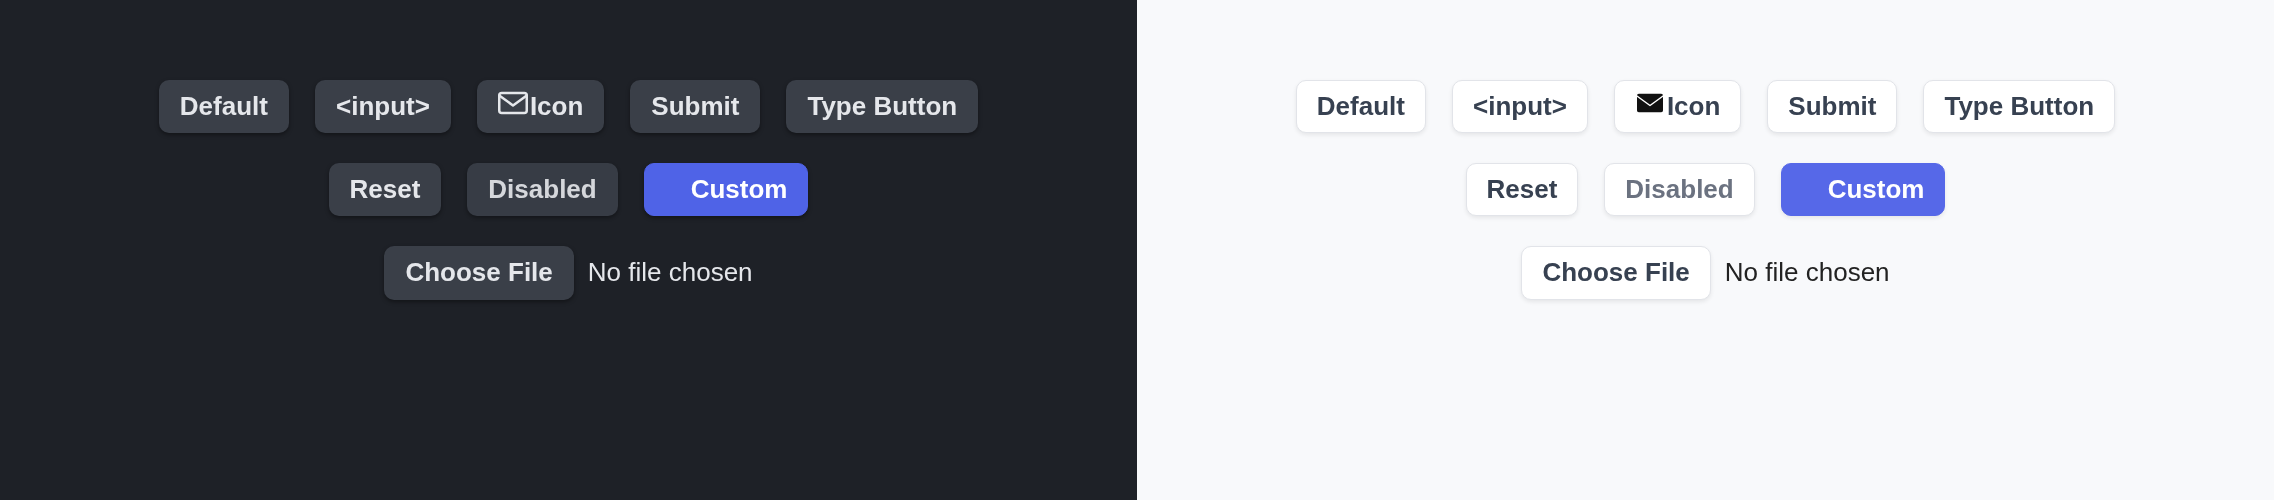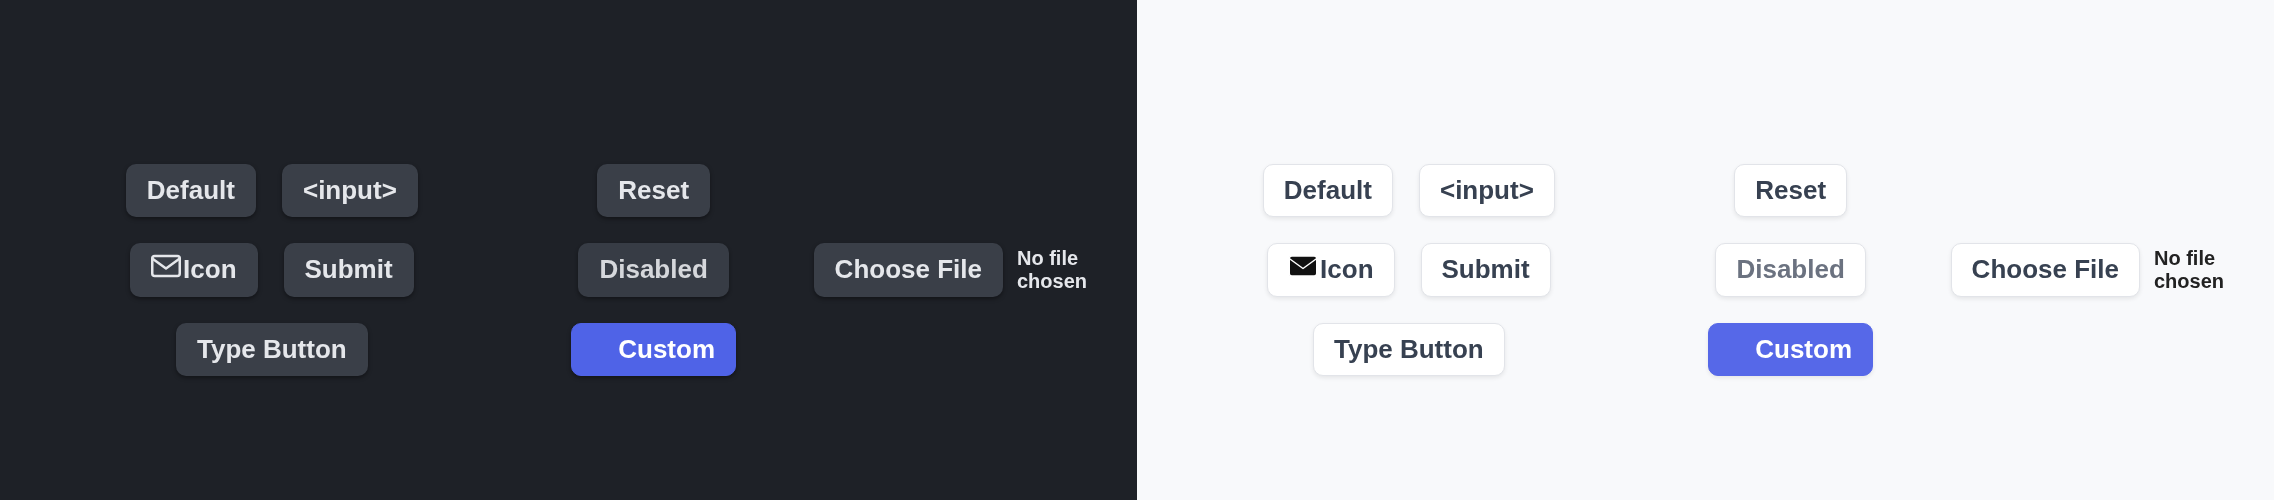--- a/index.html
+++ b/index.html
@@ -11,21 +11,21 @@
     font-family: -apple-system, BlinkMacSystemFont, "Segoe UI", Helvetica, Arial, sans-serif;
     width: 2274px;
     height: 500px;
     display: flex;
   }
   .panel {
     width: 50%;
     height: 100%;
     padding: 80px 50px 40px 50px;
     display: flex;
-    flex-direction: row;
+    flex-direction: column;
     align-items: center;
     gap: 30px;
   }
   .dark {
     background: #1e2127;
     color: #e5e7eb;
   }
   .light {
     background: #f8f9fb;
     color: #374151;
@@ -82,22 +82,22 @@
     width: 30px;
     height: 24px;
     flex-shrink: 0;
   }
   .file-row {
     display: flex;
     align-items: center;
     gap: 14px;
   }
   .file-label {
-    font-size: 20px;
-    font-weight: 700;
+    font-size: 26px;
+    font-weight: 400;
   }
   .dark .file-label {
     color: #e5e7eb;
   }
   .light .file-label {
     color: #222;
   }
 </style>
 </head>
 <body>

